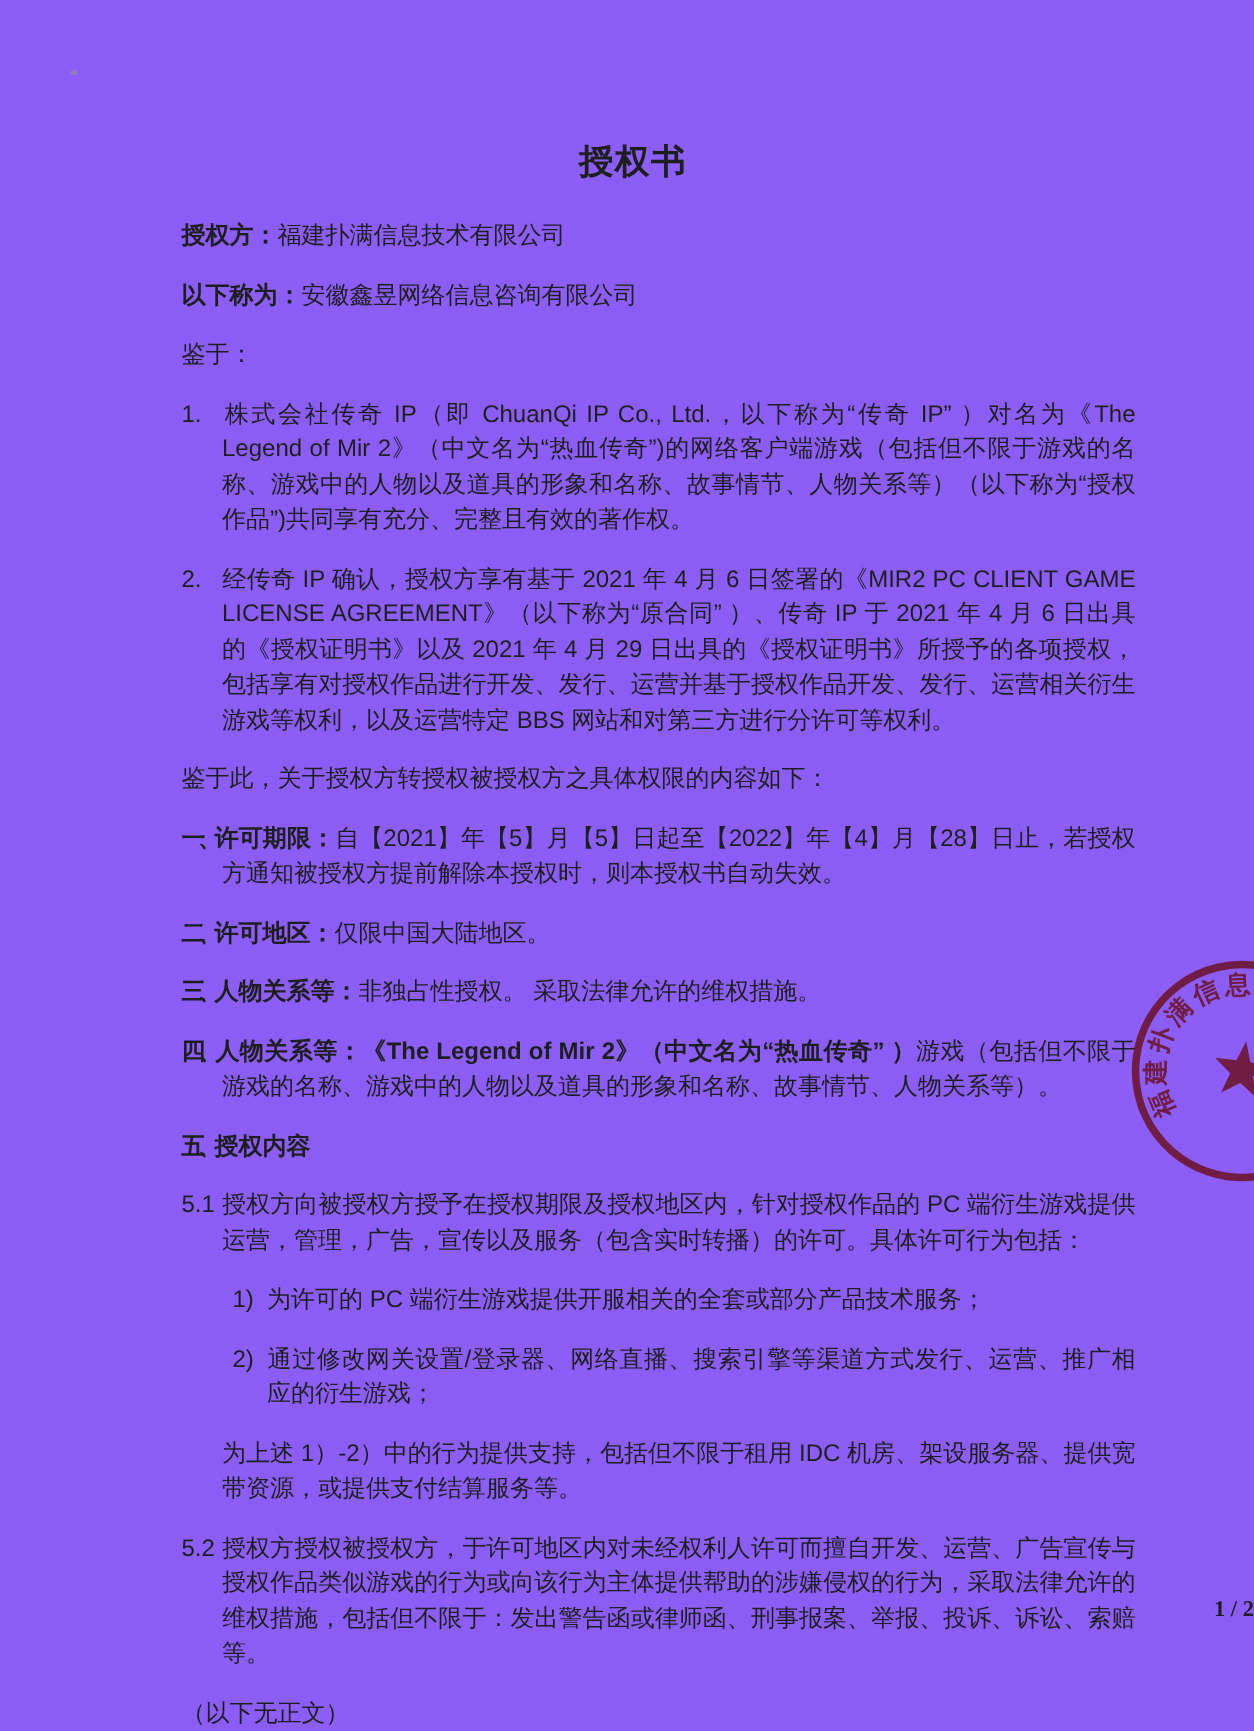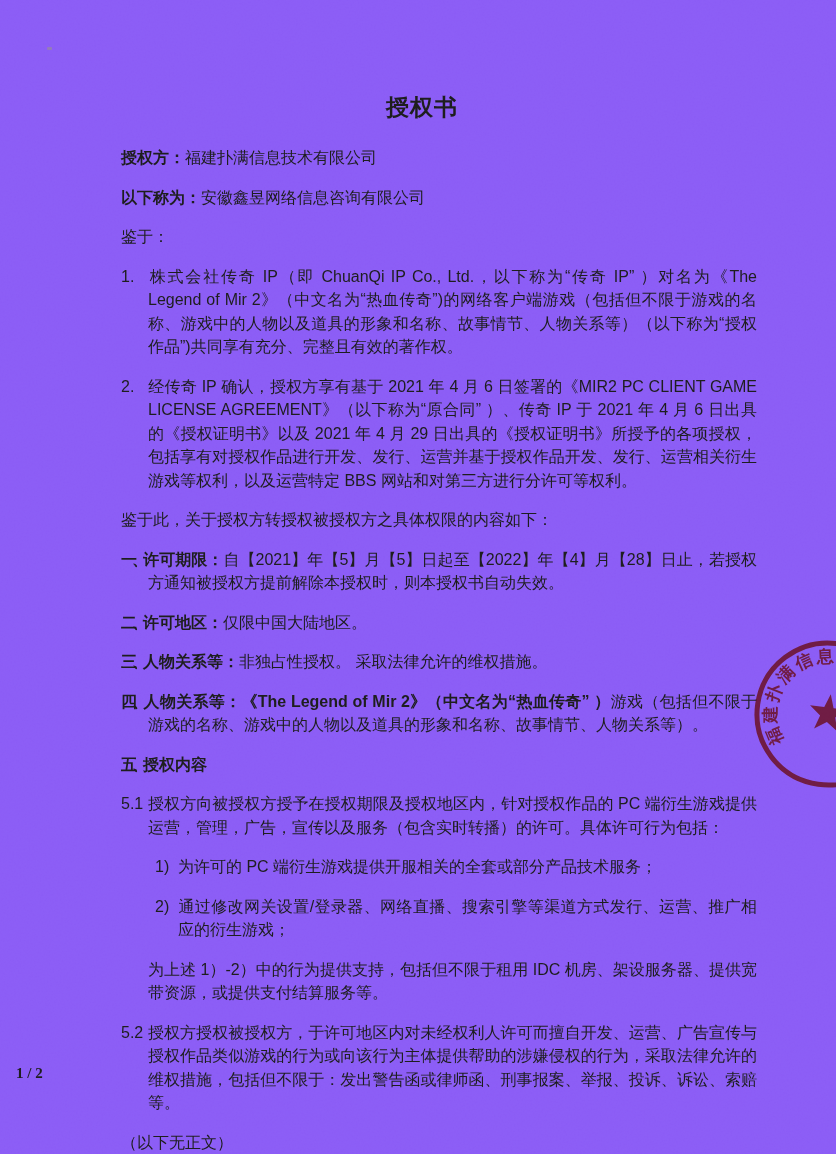--- a/index.html
+++ b/index.html
@@ -85,21 +85,21 @@
     margin-top: 11px;
     margin-left: 27px;
     text-align: justify;
   }
   .closing { margin-top: 14px; }
   .page-number {
     position: absolute;
     left: 16px;
     right: 0;
     top: 1062px;
-    text-align: left;
+    text-align: right;
     font-family: "Liberation Serif", "DejaVu Serif", serif;
     font-weight: bold;
     font-size: 15px;
   }
   .stamp {
     position: absolute;
     left: 738px;
     top: 624px;
     width: 180px;
     height: 180px;

